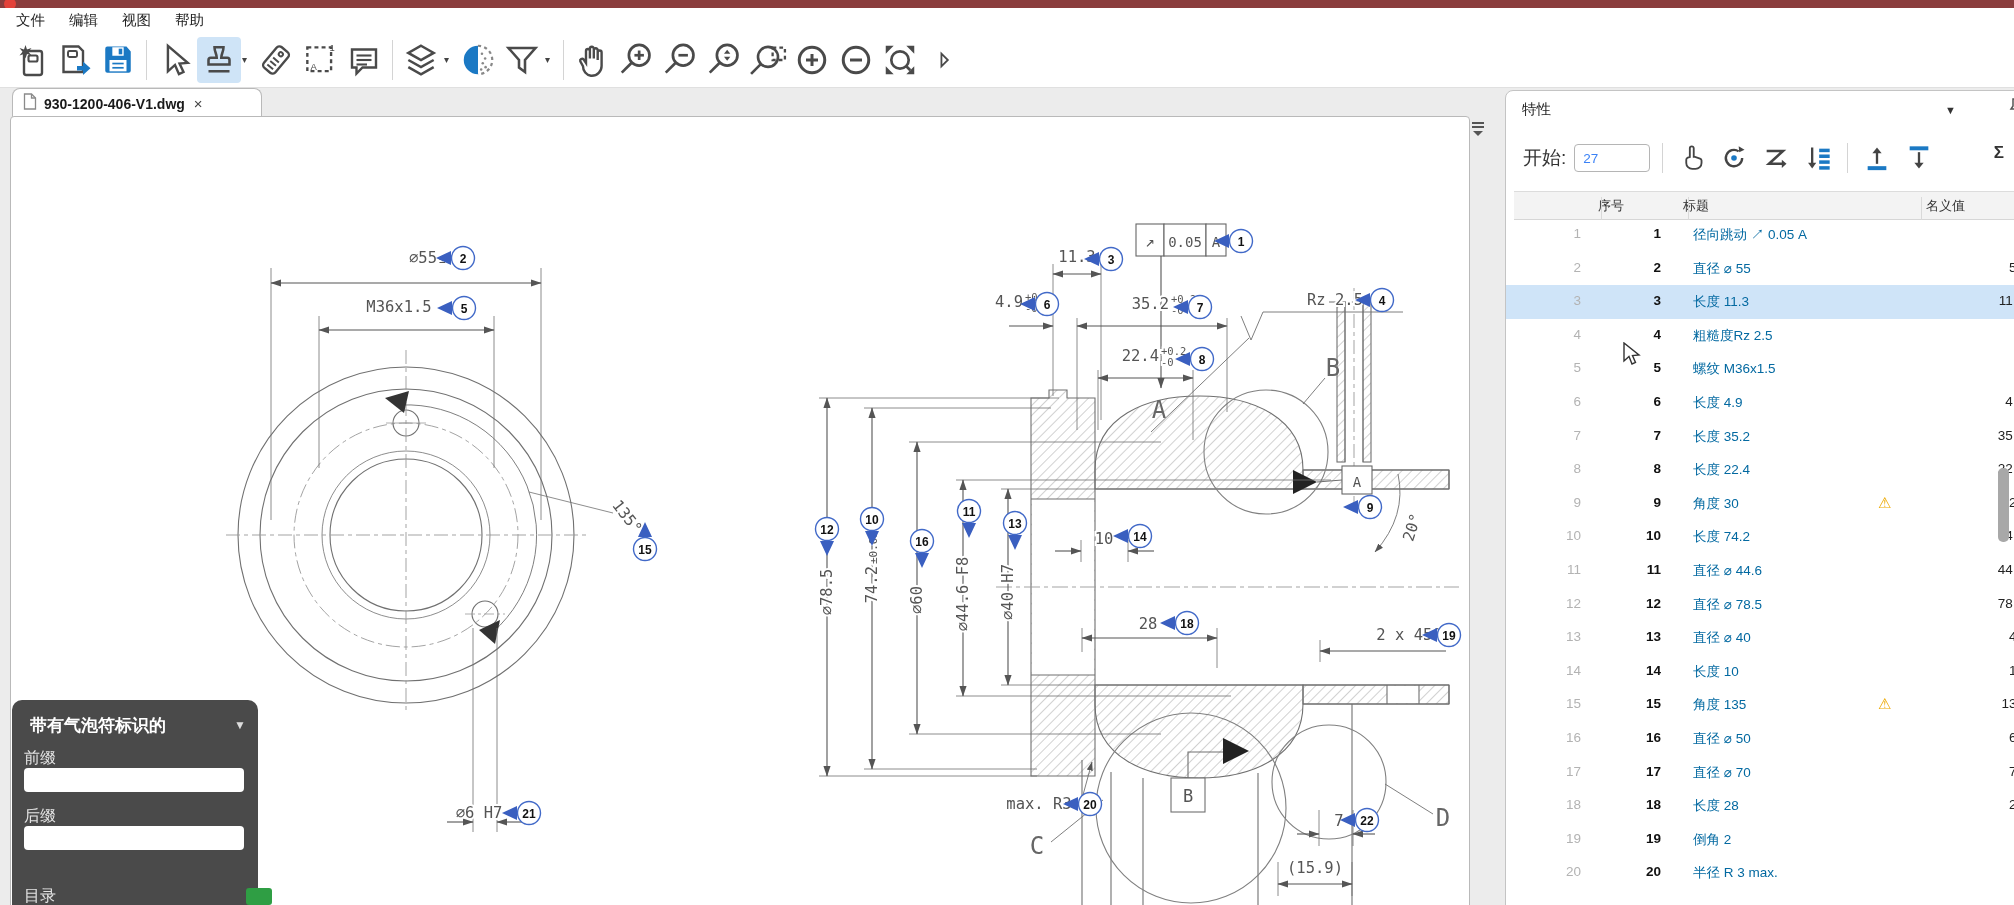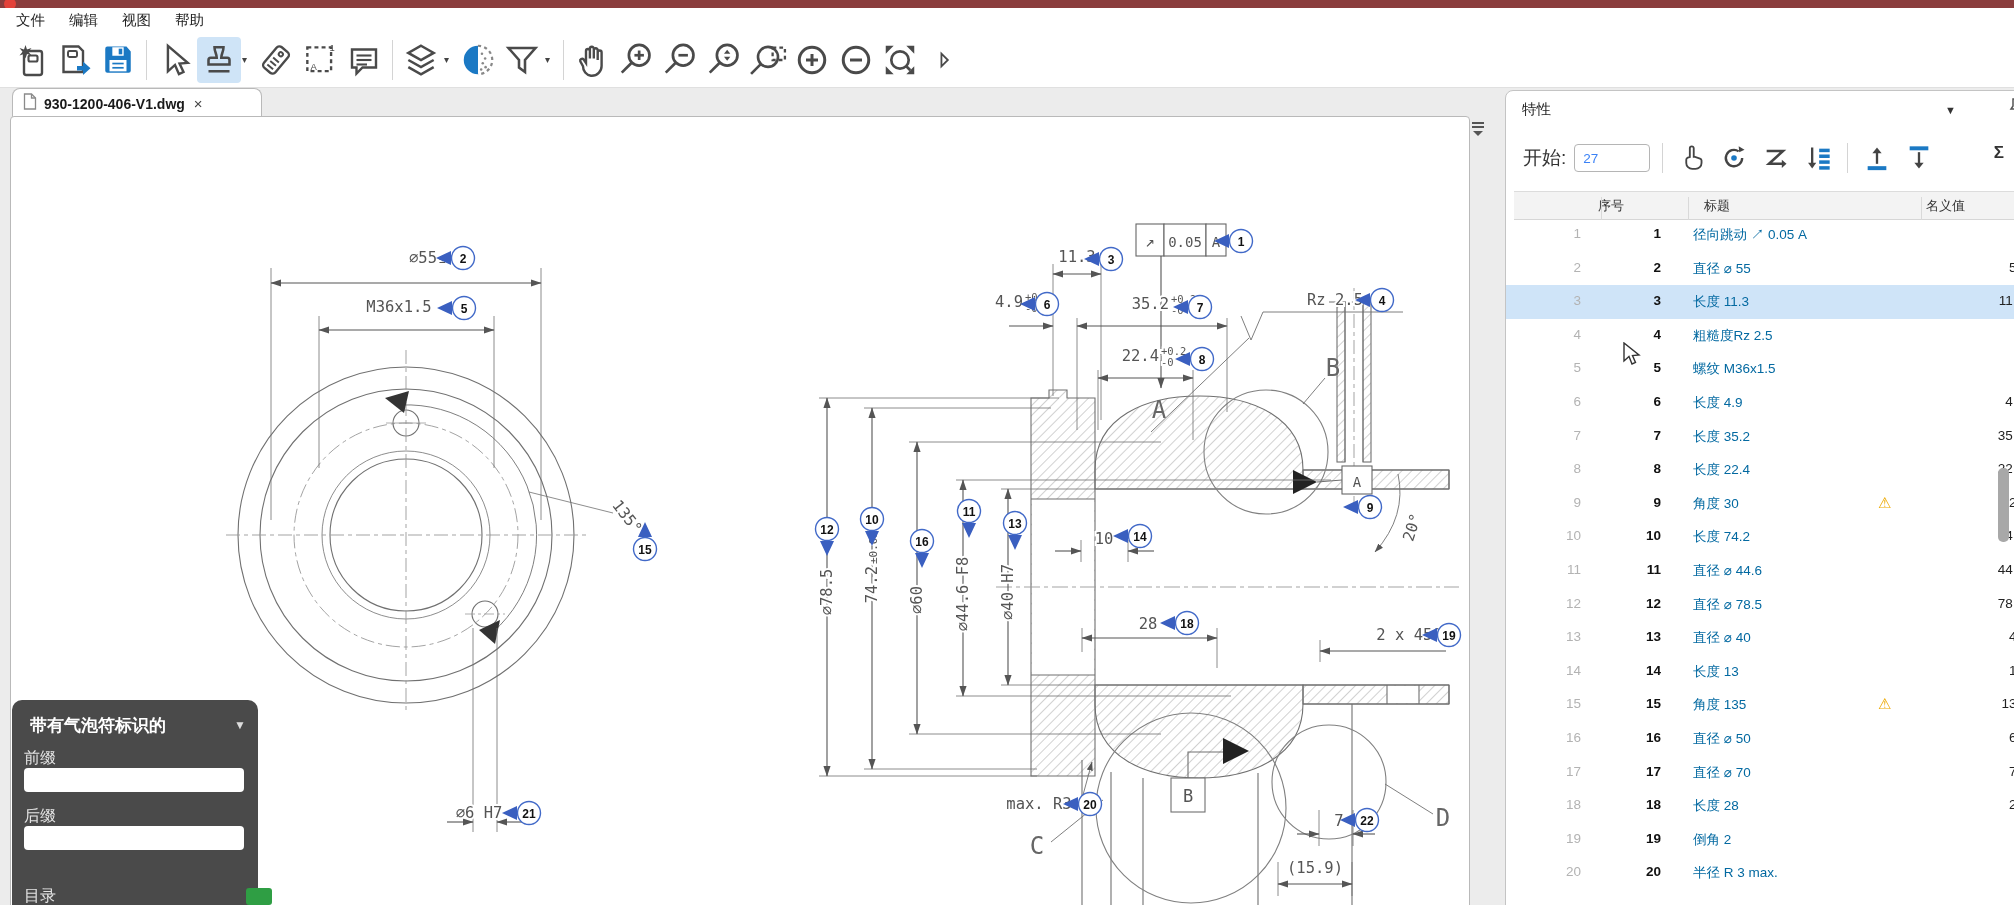--- a/index.html
+++ b/index.html
@@ -699,21 +699,21 @@
       <svg width="28" height="28" viewBox="0 0 24 24">
           <rect x="4" y="2" width="16" height="3.4" fill="#1b79c4"></rect>
           <line x1="12" y1="7" x2="12" y2="18" stroke="#444" stroke-width="2"></line>
           <path d="M8 16l4 5 4-5z" fill="#444"></path>
         </svg>
     </span>
   </div>
   <span id="sigma-btn">Σ</span>
   <div class="abs" id="tbl-head">
     <span style="left:84px">序号</span>
-    <span style="left:190px">标题</span>
+    <span style="left:169px">标题</span>
     <span style="left:412px">名义值</span>
     <span class="colsep" style="left:87px"></span>
     <span class="colsep" style="left:174px"></span>
     <span class="colsep" style="left:407px"></span>
   </div>
   <div class="abs" id="tbl-rows">
       <div class="trow">
         <span class="gut">1</span>
         <span class="no">1</span>
         <span class="ttl">径向跳动 ↗ 0.05 A</span>
@@ -788,21 +788,21 @@
       </div>
       <div class="trow">
         <span class="gut">13</span>
         <span class="no">13</span>
         <span class="ttl">直径 ⌀ 40</span>
         <span class="nom">40</span>
       </div>
       <div class="trow">
         <span class="gut">14</span>
         <span class="no">14</span>
-        <span class="ttl">长度 13</span>
+        <span class="ttl">长度 10</span>
         <span class="nom">10</span>
       </div>
       <div class="trow">
         <span class="gut">15</span>
         <span class="no">15</span>
         <span class="ttl">角度 135</span>
         <span class="warn">⚠</span>
         <span class="nom">135</span>
       </div>
       <div class="trow">

